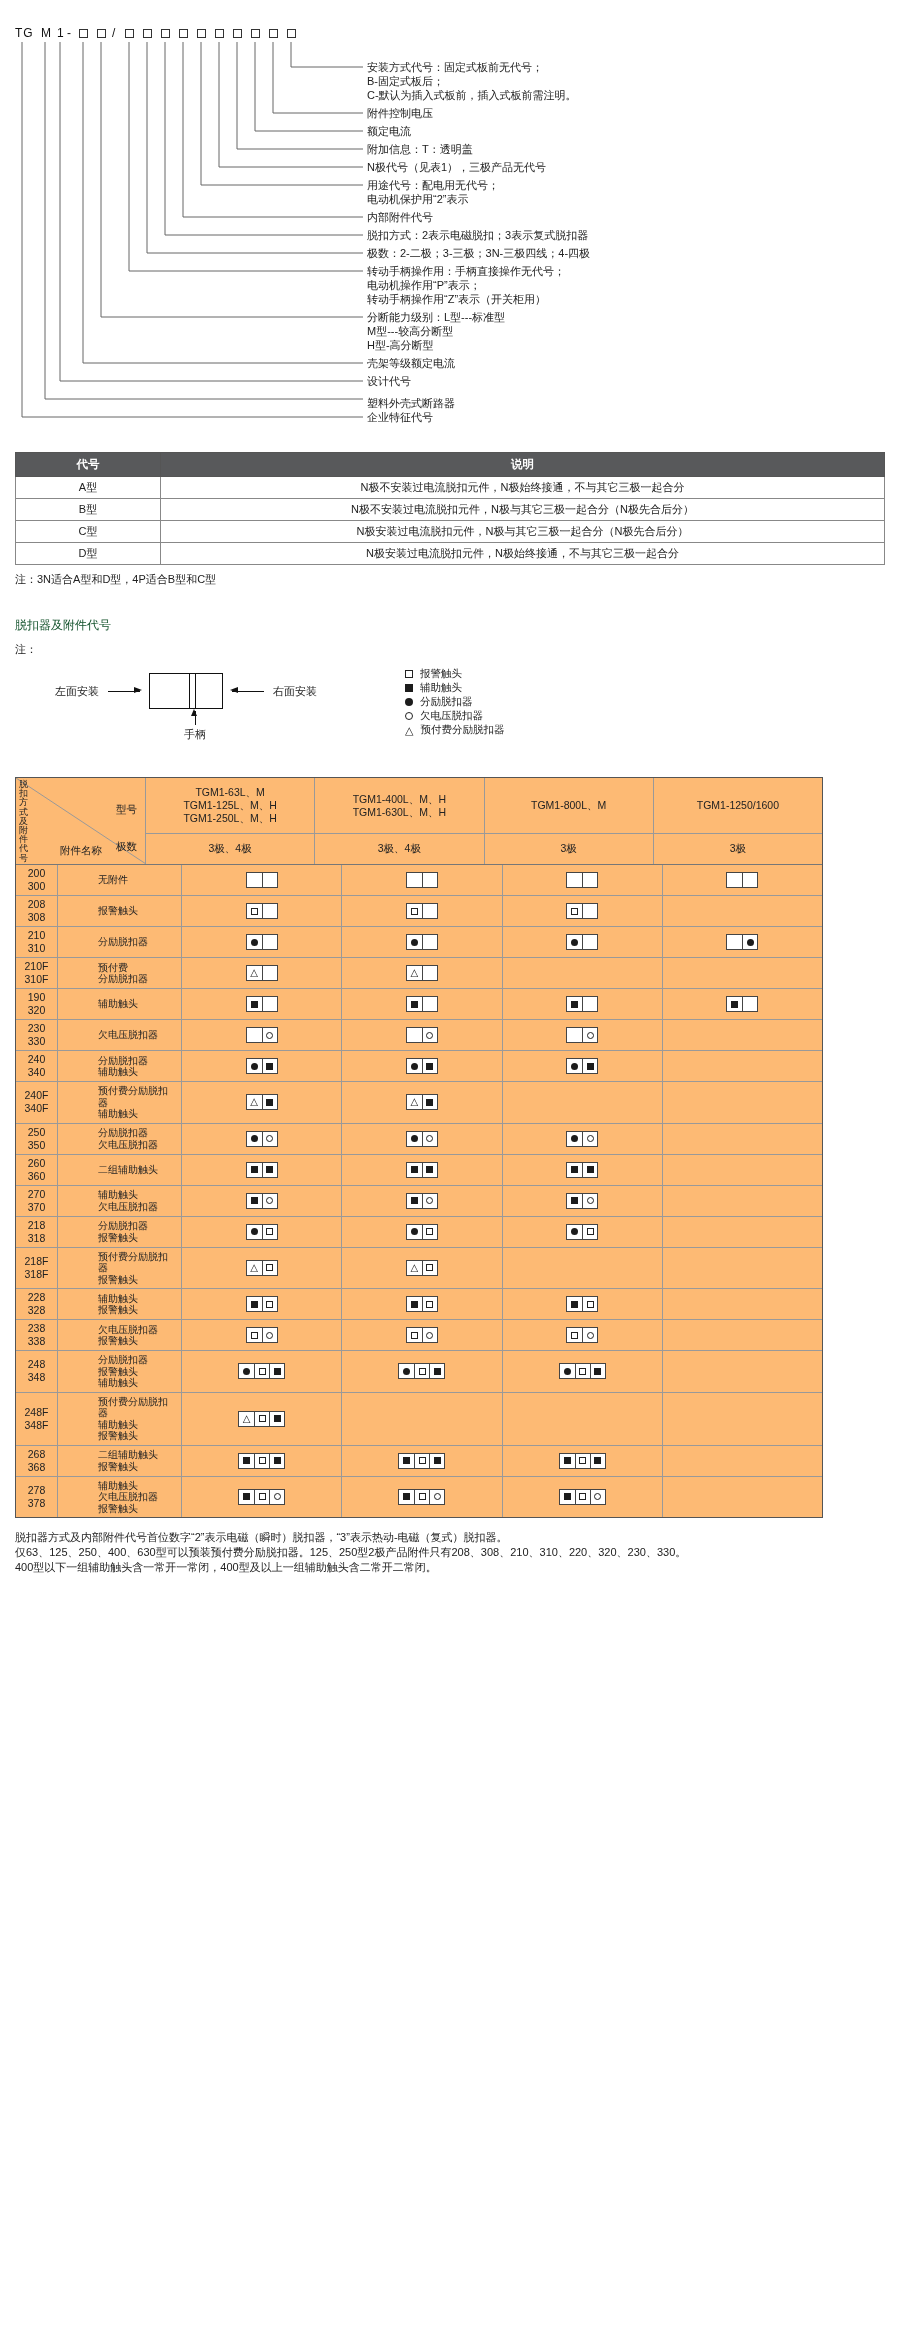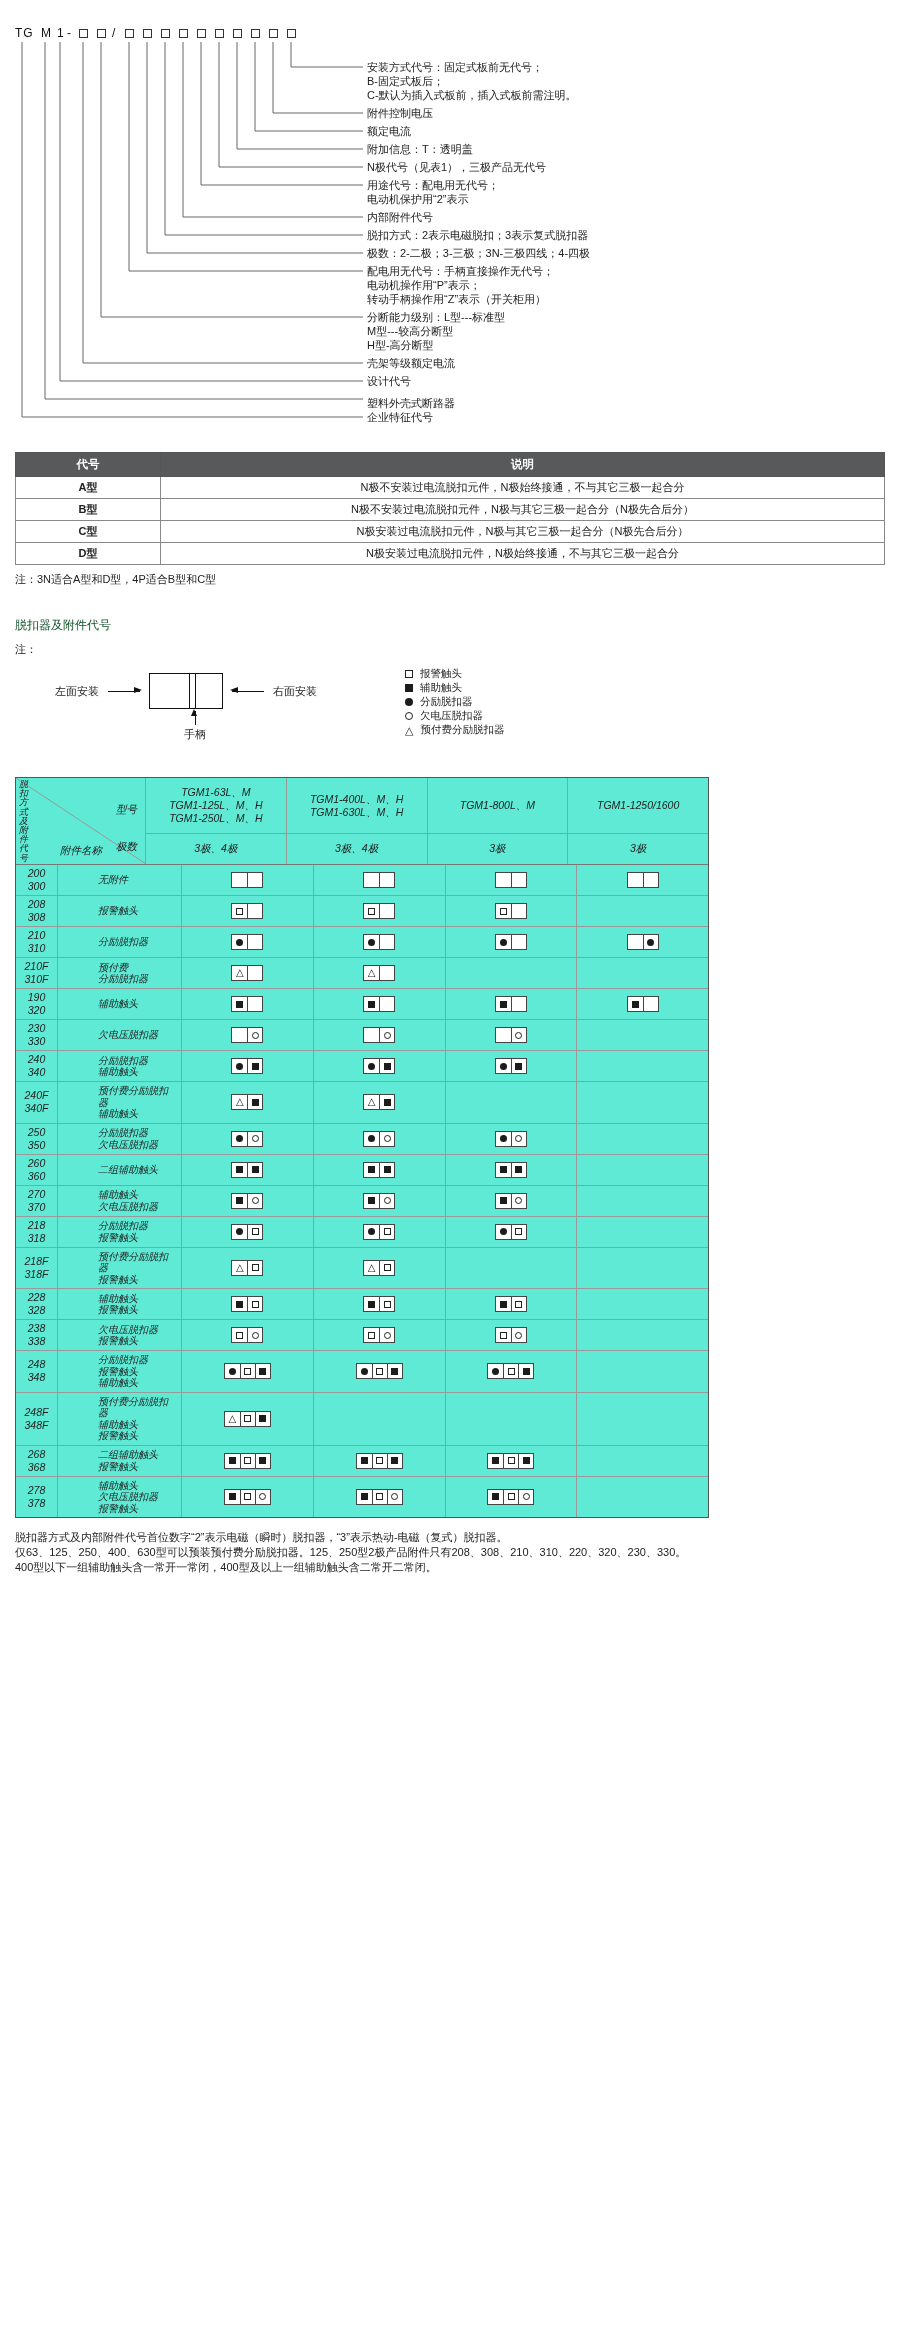--- a/index.html
+++ b/index.html
@@ -16,21 +16,21 @@
   .code-char { position:absolute; top:0; font-size:12px; letter-spacing:1px; color:#111; }
   .code-box { position:absolute; top:3px; width:9px; height:9px; border:1px solid #333; background:#fff; }
   .leader-svg { position:absolute; left:0; top:0; }
   .leader-svg polyline { fill:none; stroke:#666; stroke-width:1; }
   .code-label { position:absolute; left:352px; font-size:11px; line-height:14px; color:#222; white-space:nowrap; }
 
   
   .npole-table { width:870px; border-collapse:collapse; margin-top:14px; }
   .npole-table th { background:#58595b; color:#fff; font-size:11.5px; font-weight:bold; padding:4px 6px; border:1px solid #555; }
   .npole-table td { border:1px solid #888; font-size:11px; padding:3px 6px; text-align:center; height:20px; }
-  .npole-table td.code-col { width:145px;font-weight:bold; }
+  .npole-table td.code-col { width:145px; }
   .table-note { font-size:11px; margin-top:7px; color:#222; }
 
   
   .section-title { margin-top:30px; font-size:12px; color:#14532d; }
   .note-label { margin-top:8px; font-size:11px; }
   .inst-wrap { position:relative; margin-top:8px; height:92px; width:870px; }
   .inst-row { position:absolute; left:40px; top:8px; display:flex; align-items:center; gap:9px; }
   .inst-text { font-size:11px; white-space:nowrap; }
   .harrow { width:32px; height:0; border-top:1.5px solid #111; position:relative; }
   .harrow.right::after { content:""; position:absolute; right:-2px; top:-4.5px; border-left:8px solid #111; border-top:3.5px solid transparent; border-bottom:3.5px solid transparent; }
@@ -49,21 +49,21 @@
   .sym { display:inline-block; width:7px; height:7px; }
   .s-osq  { border:1px solid #222; background:#fff; }
   .s-fsq  { background:#1c1c1c; }
   .s-dot  { background:#1c1c1c; border-radius:50%; }
   .s-ocirc{ border:1px solid #222; border-radius:50%; background:#fff; }
   .s-tri  { width:auto; height:auto; font-size:10px; line-height:8px; color:#222; }
   .legend .sym { width:8px; height:8px; }
   .legend .s-tri { font-size:11px; line-height:9px; width:auto; height:auto; }
 
   
-  .mx { width:694px; border:1px solid #555; margin-top:20px; background:#5eead4;font-style:italic; }
+  .mx { width:808px; border:1px solid #555; margin-top:20px; background:#fdba74; }
   .mx-header { display:flex; border-bottom:1px solid #777; }
   .mx-corner { width:130px; position:relative; border-right:1px solid #999; height:86px; flex:none; }
   .mx-corner svg { position:absolute; left:0; top:0; }
   .mx-axis { position:absolute; left:3px; top:2px; width:12px; font-size:9px; line-height:9.2px; word-break:break-all; color:#222; }
   .mx-model-lbl { position:absolute; right:8px; top:25px; font-size:10.5px; }
   .mx-poles-lbl { position:absolute; right:8px; top:62px; font-size:10.5px; }
   .mx-name-lbl  { position:absolute; left:44px; bottom:6px; font-size:10.5px; }
   .mx-colhead { flex:1; display:flex; flex-direction:column; border-right:1px solid #999; }
   .mx-colhead:last-child { border-right:none; }
   .mx-models { height:56px; display:flex; flex-direction:column; align-items:center; justify-content:center; font-size:10.5px; line-height:13px; border-bottom:1px solid #999; }
@@ -135,21 +135,21 @@
         <div class="code-label" style="top: 184px;">
           <div>内部附件代号</div>
         </div>
         <div class="code-label" style="top: 202px;">
           <div>脱扣方式：2表示电磁脱扣；3表示复式脱扣器</div>
         </div>
         <div class="code-label" style="top: 220px;">
           <div>极数：2-二极；3-三极；3N-三极四线；4-四极</div>
         </div>
         <div class="code-label" style="top: 238px;">
-          <div>配电用无代号：手柄直接操作无代号；</div>
+          <div>转动手柄操作用：手柄直接操作无代号；</div>
           <div>电动机操作用“P”表示；</div>
           <div>转动手柄操作用“Z”表示（开关柜用）</div>
         </div>
         <div class="code-label" style="top: 284px;">
           <div>分断能力级别：L型---标准型</div>
           <div>M型---较高分断型</div>
           <div>H型-高分断型</div>
         </div>
         <div class="code-label" style="top: 330px;">
           <div>壳架等级额定电流</div>

